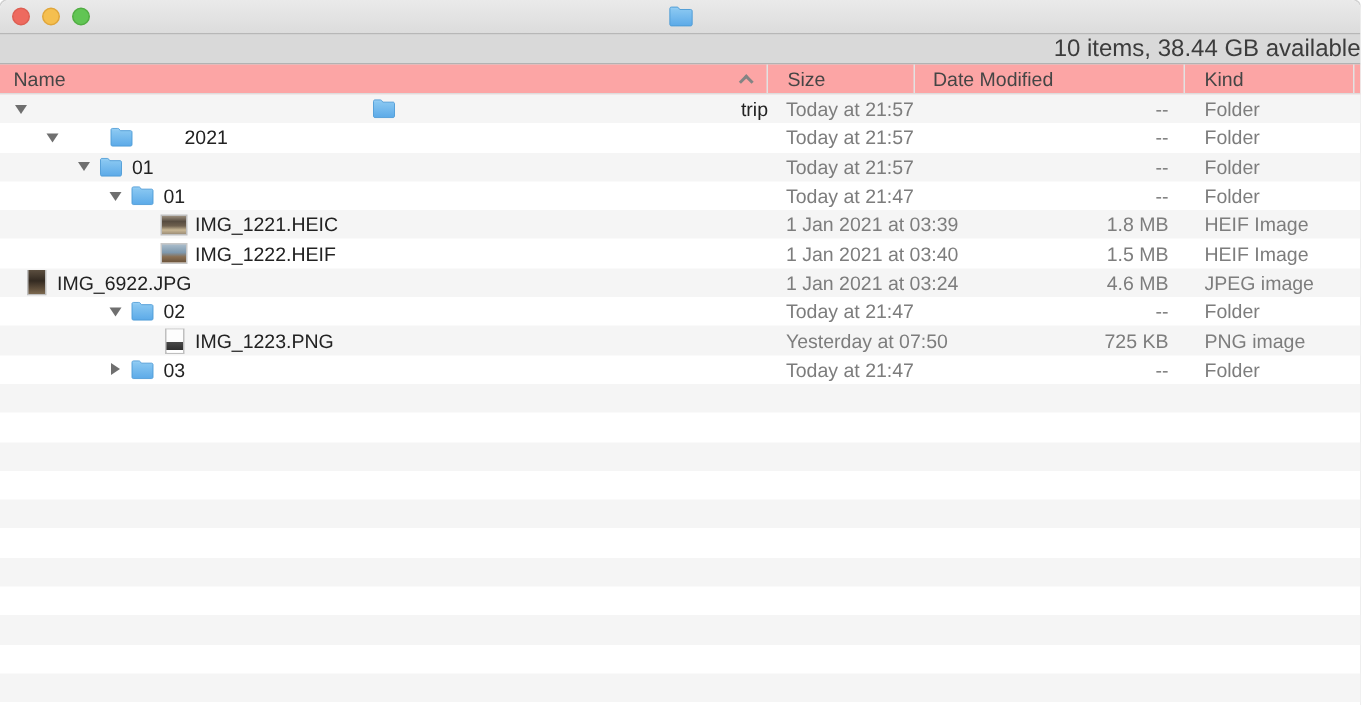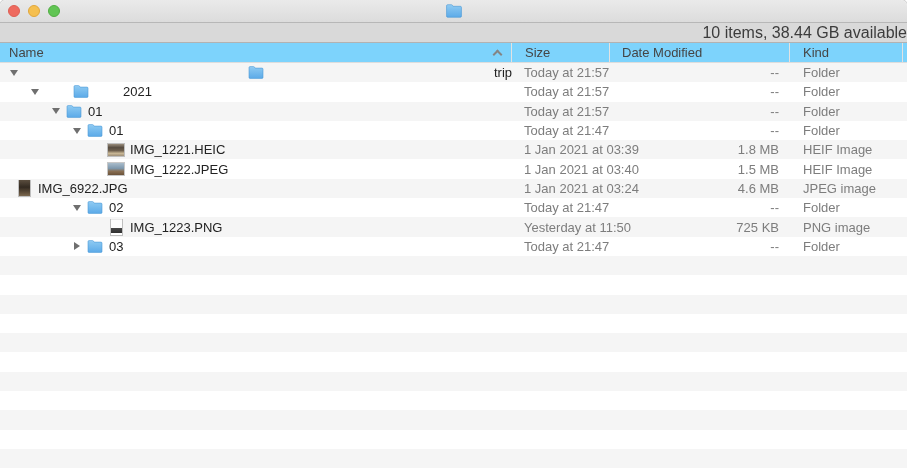--- a/index.html
+++ b/index.html
@@ -23,21 +23,21 @@
   .light.green  { background:#61c554; border:1px solid #51ad43; }
   .proxy-icon { position:absolute; left:50%; top:4px; transform:translateX(-50%); }
   
   .statusbar {
     height:19px; line-height:19px; text-align:right;
     background:#d9d9d9; border-bottom:1px solid #b2b2b2;
     font-size:16px; color:#3c3c3c;padding-left:38px;
   }
   
   .colheader {
-    display:flex; height:19px; background:#7dd3fc;
+    display:flex; height:19px; background:#fca5a5;
     border-bottom:1px solid #dddddd; font-size:13px; color:#454545;
   }
   .hcell { box-sizing:border-box; line-height:19px; border-right:1px solid #e2e2e2; }
   .hcell.h-name { width:512px; padding-left:9px; display:flex; align-items:center; justify-content:space-between; }
   .hcell.h-date { width:180px; padding-left:12px; }
   .hcell.h-size { width:98px;  padding-left:13px; }
   .hcell.h-kind { width:113px; padding-left:13px; }
   .h-fill { flex:1; border-right:none; }
   .caret {
     width:7px; height:7px; margin-right:10px; margin-top:3px;
@@ -181,21 +181,21 @@
         <div class="cell-date">1 Jan 2021 at 03:39</div>
         <div class="cell-size">1.8 MB</div>
         <div class="cell-kind">HEIF Image</div>
       </div>
       <div class="row">
         <div class="cell-name" style="padding-left: 92px;">
           <span class="tri-box"></span>
           <span class="icon-box">
             <span class="thumb-land photo-landscape-2"></span>
           </span>
-          <span>IMG_1222.JPEG</span>
+          <span>IMG_1222.HEIF</span>
         </div>
         <div class="cell-date">1 Jan 2021 at 03:40</div>
         <div class="cell-size">1.5 MB</div>
         <div class="cell-kind">HEIF Image</div>
       </div>
       <div class="row">
         <div class="cell-name" style="">
           <span class="tri-box"></span>
           <span class="icon-box">
             <span class="thumb-port photo-portrait-dark"></span>
@@ -223,21 +223,21 @@
         <div class="cell-kind">Folder</div>
       </div>
       <div class="row">
         <div class="cell-name" style="padding-left: 92px;">
           <span class="tri-box"></span>
           <span class="icon-box">
             <span class="thumb-port screenshot-portrait-light"></span>
           </span>
           <span>IMG_1223.PNG</span>
         </div>
-        <div class="cell-date">Yesterday at 11:50</div>
+        <div class="cell-date">Yesterday at 07:50</div>
         <div class="cell-size">725 KB</div>
         <div class="cell-kind">PNG image</div>
       </div>
       <div class="row">
         <div class="cell-name" style="padding-left: 71px;">
           <span class="tri-box">
             <span class="tri-closed"></span>
           </span>
           <span class="icon-box">
             <svg width="16" height="13" viewBox="0 0 16 13">

